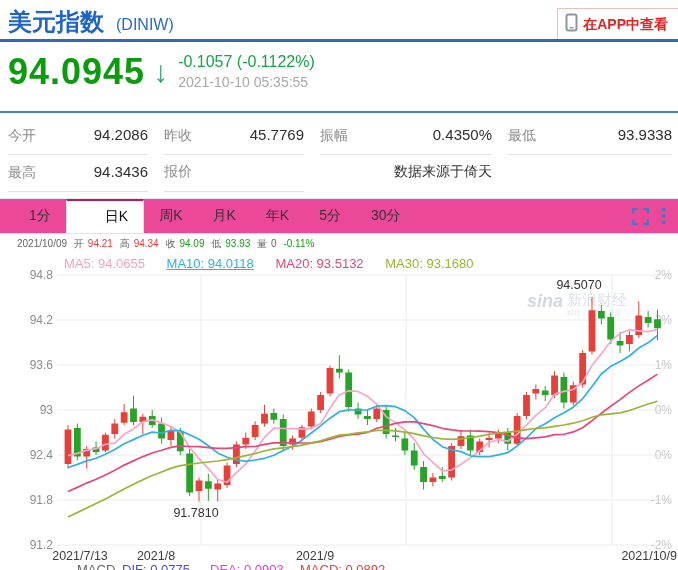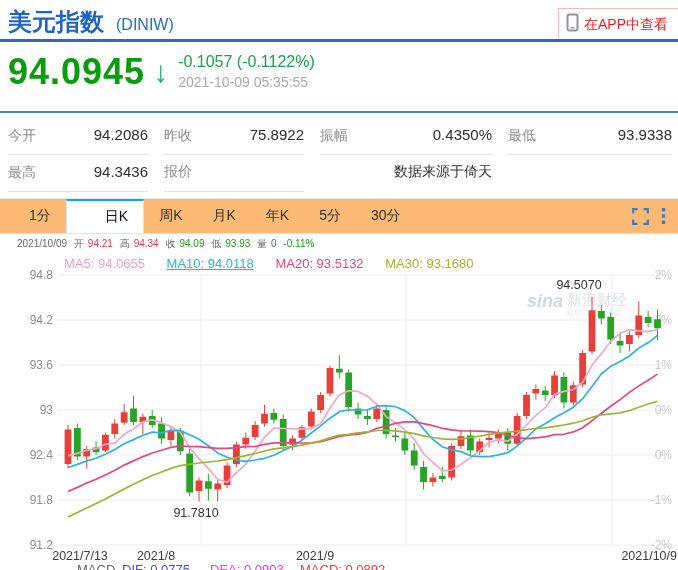--- a/index.html
+++ b/index.html
@@ -10,45 +10,45 @@
   }
   
   .hdr{position:absolute;top:6px;left:8px;white-space:nowrap;}
   .hdr .t{font-size:24px;font-weight:bold;color:#1d64c4;}
   .hdr .s{font-size:16px;color:#2a6cc4;margin-left:12px;}
   .app-btn{
     position:absolute;top:8px;right:0;display:flex;align-items:center;gap:5px;
     border:1px solid #f2bdbd;border-right:none;background:#fff;
     padding:4px 10px 4px 7px;cursor:pointer;
   }
-  .app-btn .lbl{color:#e32323;font-weight:normal;font-size:14px;}
+  .app-btn .lbl{color:#e32323;font-weight:bold;font-size:14px;}
   .rule1{position:absolute;top:39px;left:0;width:678px;height:3px;background:#3168b7;}
   
   .price-row{position:absolute;top:50px;left:8px;display:flex;align-items:flex-start;}
   .big-price{font-size:36px;font-weight:bold;color:#0a9c0e;letter-spacing:1px;line-height:44px;}
   .dn-arrow{font-size:30px;color:#2aab6e;font-weight:bold;margin:2px 6px 0 8px;line-height:40px;}
   .chg-col{margin-left:4px;padding-top:3px;}
   .chg{color:#17a349;font-size:16px;}
   .ts{color:#a9a9a9;font-size:14px;margin-top:3px;}
   .rule2{position:absolute;top:111px;left:0;width:678px;height:2px;background:#4a82c6;}
   
   .stats{position:absolute;top:118px;left:8px;width:664px;display:grid;
     grid-template-columns:140px 140px 172px 1fr;column-gap:16px;row-gap:0;}
   .cell{display:flex;justify-content:space-between;align-items:baseline;
     border-bottom:1px solid #e3e3e3;padding:8px 0 9px;text-align:center;}
   .cell.noline{border-bottom:none;}
   .cell .k{color:#8c8c8c;font-size:14px;}
   .cell .v{color:#2e2e2e;font-size:15px;}
   .cell .src{color:#333;font-size:14px;margin-left:auto;}
   
-  .tabbar{position:absolute;top:198px;left:0;width:678px;height:34px;background:#fdba74;
+  .tabbar{position:absolute;top:198px;left:0;width:678px;height:34px;background:#ec4899;
     border-top:1px solid #e2e8f1;border-bottom:1px solid #dfe5ef;display:flex;align-items:stretch;}
   .tab{padding:0 15px;line-height:33px;font-size:14px;color:#333;cursor:pointer;}
   .tab:first-child{margin-left:14px;}
-  .tab.active{background:#fff;border-top:2px solid #0ea5e9;line-height:31px;
+  .tab.active{background:#fff;border-top:2px solid #be185d;line-height:31px;
     border-left:1px solid #d9e0ea;border-right:1px solid #d9e0ea;color:#111;padding-left:38px;}
   .tab-icons{margin-left:auto;display:flex;align-items:center;gap:12px;padding-right:12px;}
   .tab-icons .ic{cursor:pointer;display:flex;align-items:center;}
   
   .ohlc-row{position:absolute;top:237px;left:17px;font-size:10px;color:#666;white-space:nowrap;}
   .ohlc-row .r{color:#e4393c;}
   .ohlc-row .g{color:#1ba11b;}
   .ohlc-row span{margin-right:4px;}
   .ma-row{position:absolute;top:256px;left:64px;font-size:13px;white-space:nowrap;}
   .ma-row span{margin-right:18px;}
@@ -72,33 +72,33 @@
   </span>
   <span class="lbl">在APP中查看</span>
 </div>
 <div class="rule1"></div>
 
 <div class="price-row">
   <span class="big-price">94.0945</span>
   <span class="dn-arrow">↓</span>
   <span class="chg-col">
     <div class="chg">-0.1057 (-0.1122%)</div>
-    <div class="ts">2021-10-09 05:35:55</div>
+    <div class="ts">2021-10-10 05:35:55</div>
   </span>
 </div>
 <div class="rule2"></div>
 
 <div class="stats">
   <div class="cell">
       <span class="k">今开</span>
       <span class="v">94.2086</span>
     </div>
   <div class="cell">
       <span class="k">昨收</span>
-      <span class="v">75.8922</span>
+      <span class="v">45.7769</span>
     </div>
   <div class="cell">
       <span class="k">振幅</span>
       <span class="v">0.4350%</span>
     </div>
   <div class="cell">
       <span class="k">最低</span>
       <span class="v">93.9338</span>
     </div>
   <div class="cell">

